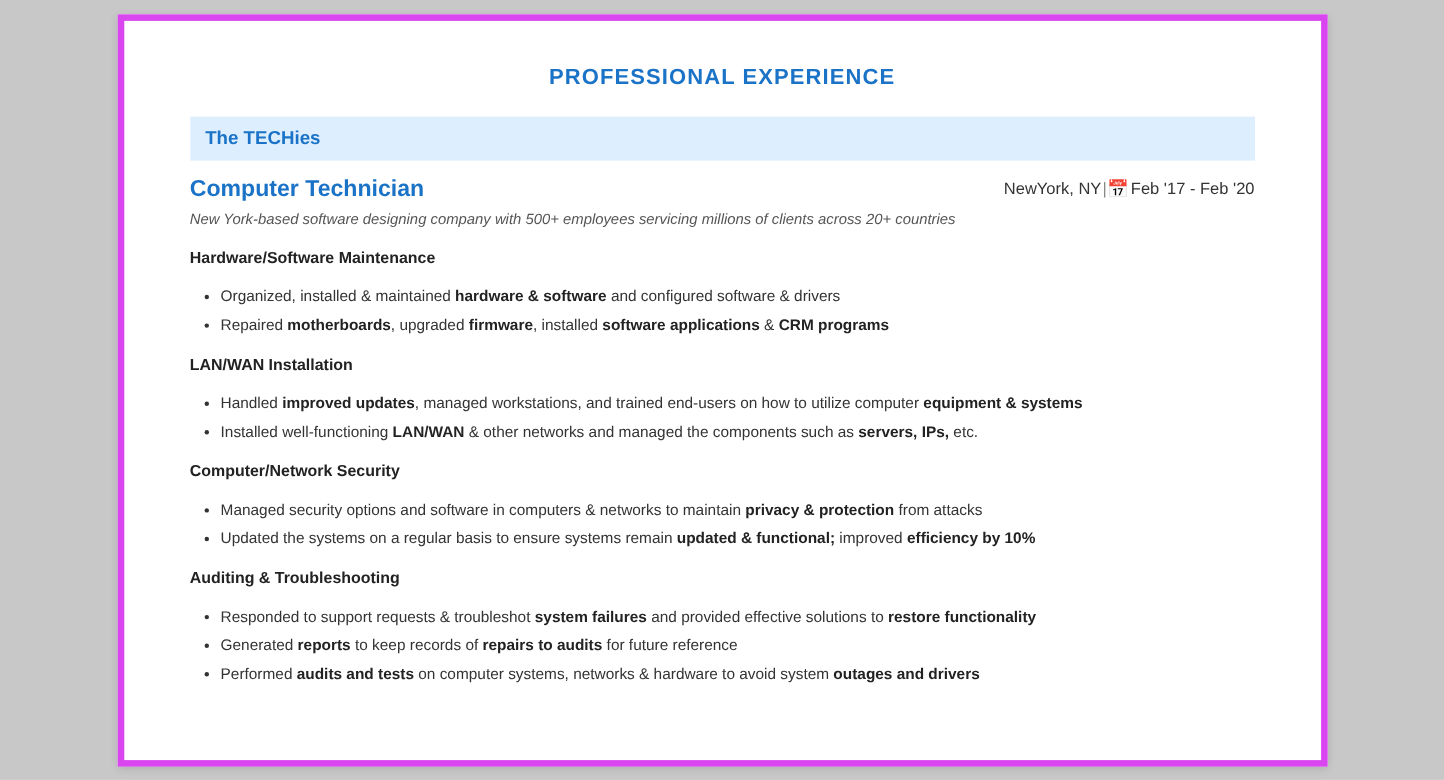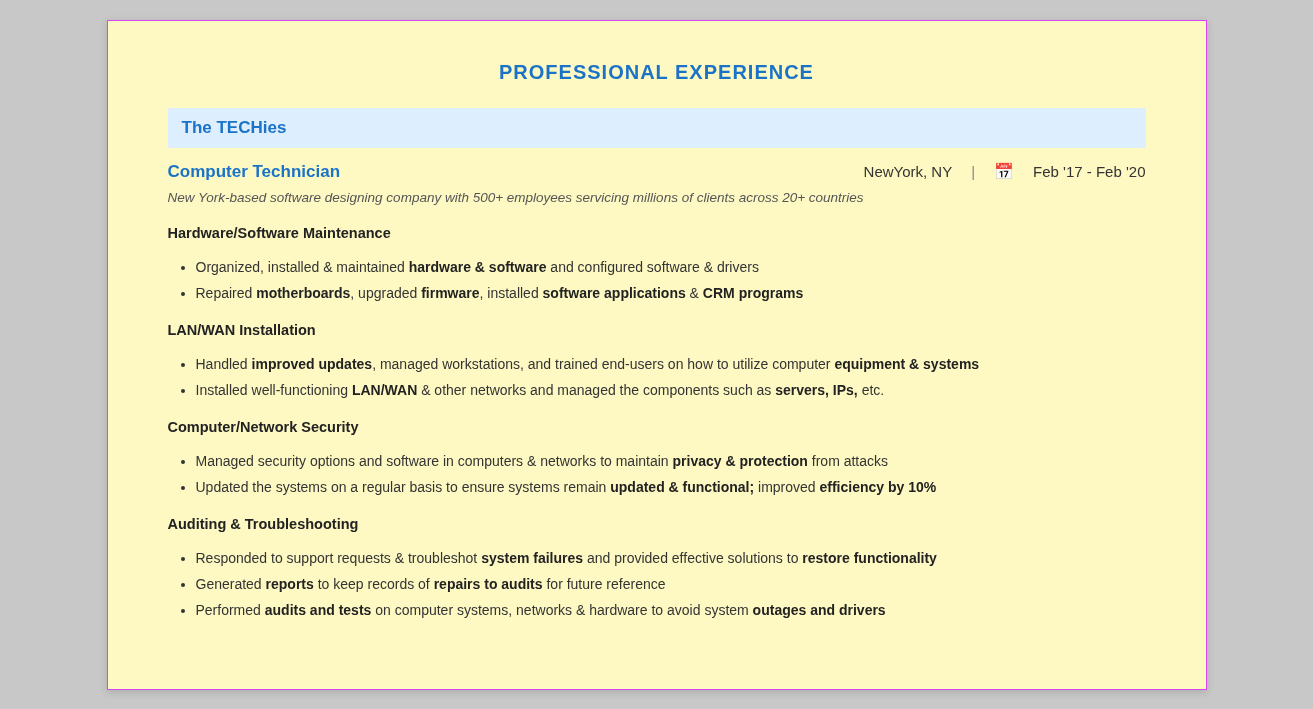--- a/index.html
+++ b/index.html
@@ -12,22 +12,22 @@
       background: #c8c8c8;
       display: flex;
       justify-content: center;
       align-items: center;
       min-height: 100vh;
       font-family: Arial, sans-serif;
     }
 
     .page-container {
       width: 1100px;
-      background: #fef9c3;
-      border: 1px solid #d946ef;
+      background: #ffffff;
+      border: 6px solid #d946ef;
       padding: 40px 60px 50px 60px;
       box-shadow: 0 2px 8px rgba(0,0,0,0.15);
     }
 
     .section-title {
       text-align: center;
       font-size: 20px;
       font-weight: bold;
       color: #1a73c7;
       letter-spacing: 1px;
@@ -48,31 +48,31 @@
     }
 
     .job-header {
       display: flex;
       justify-content: space-between;
       align-items: center;
       margin-bottom: 8px;
     }
 
     .job-title {
-      font-size: 17px;
+      font-size: 21px;
       font-weight: bold;
       color: #1a73c7;
     }
 
     .job-location-date {
       display: flex;
       align-items: center;
       font-size: 15px;
       color: #333;
-      gap: 19px;
+      gap: 1px;
     }
 
     .calendar-icon {
       font-size: 16px;
       color: #555;
     }
 
     .divider-pipe {
       color: #888;
       font-size: 15px;

